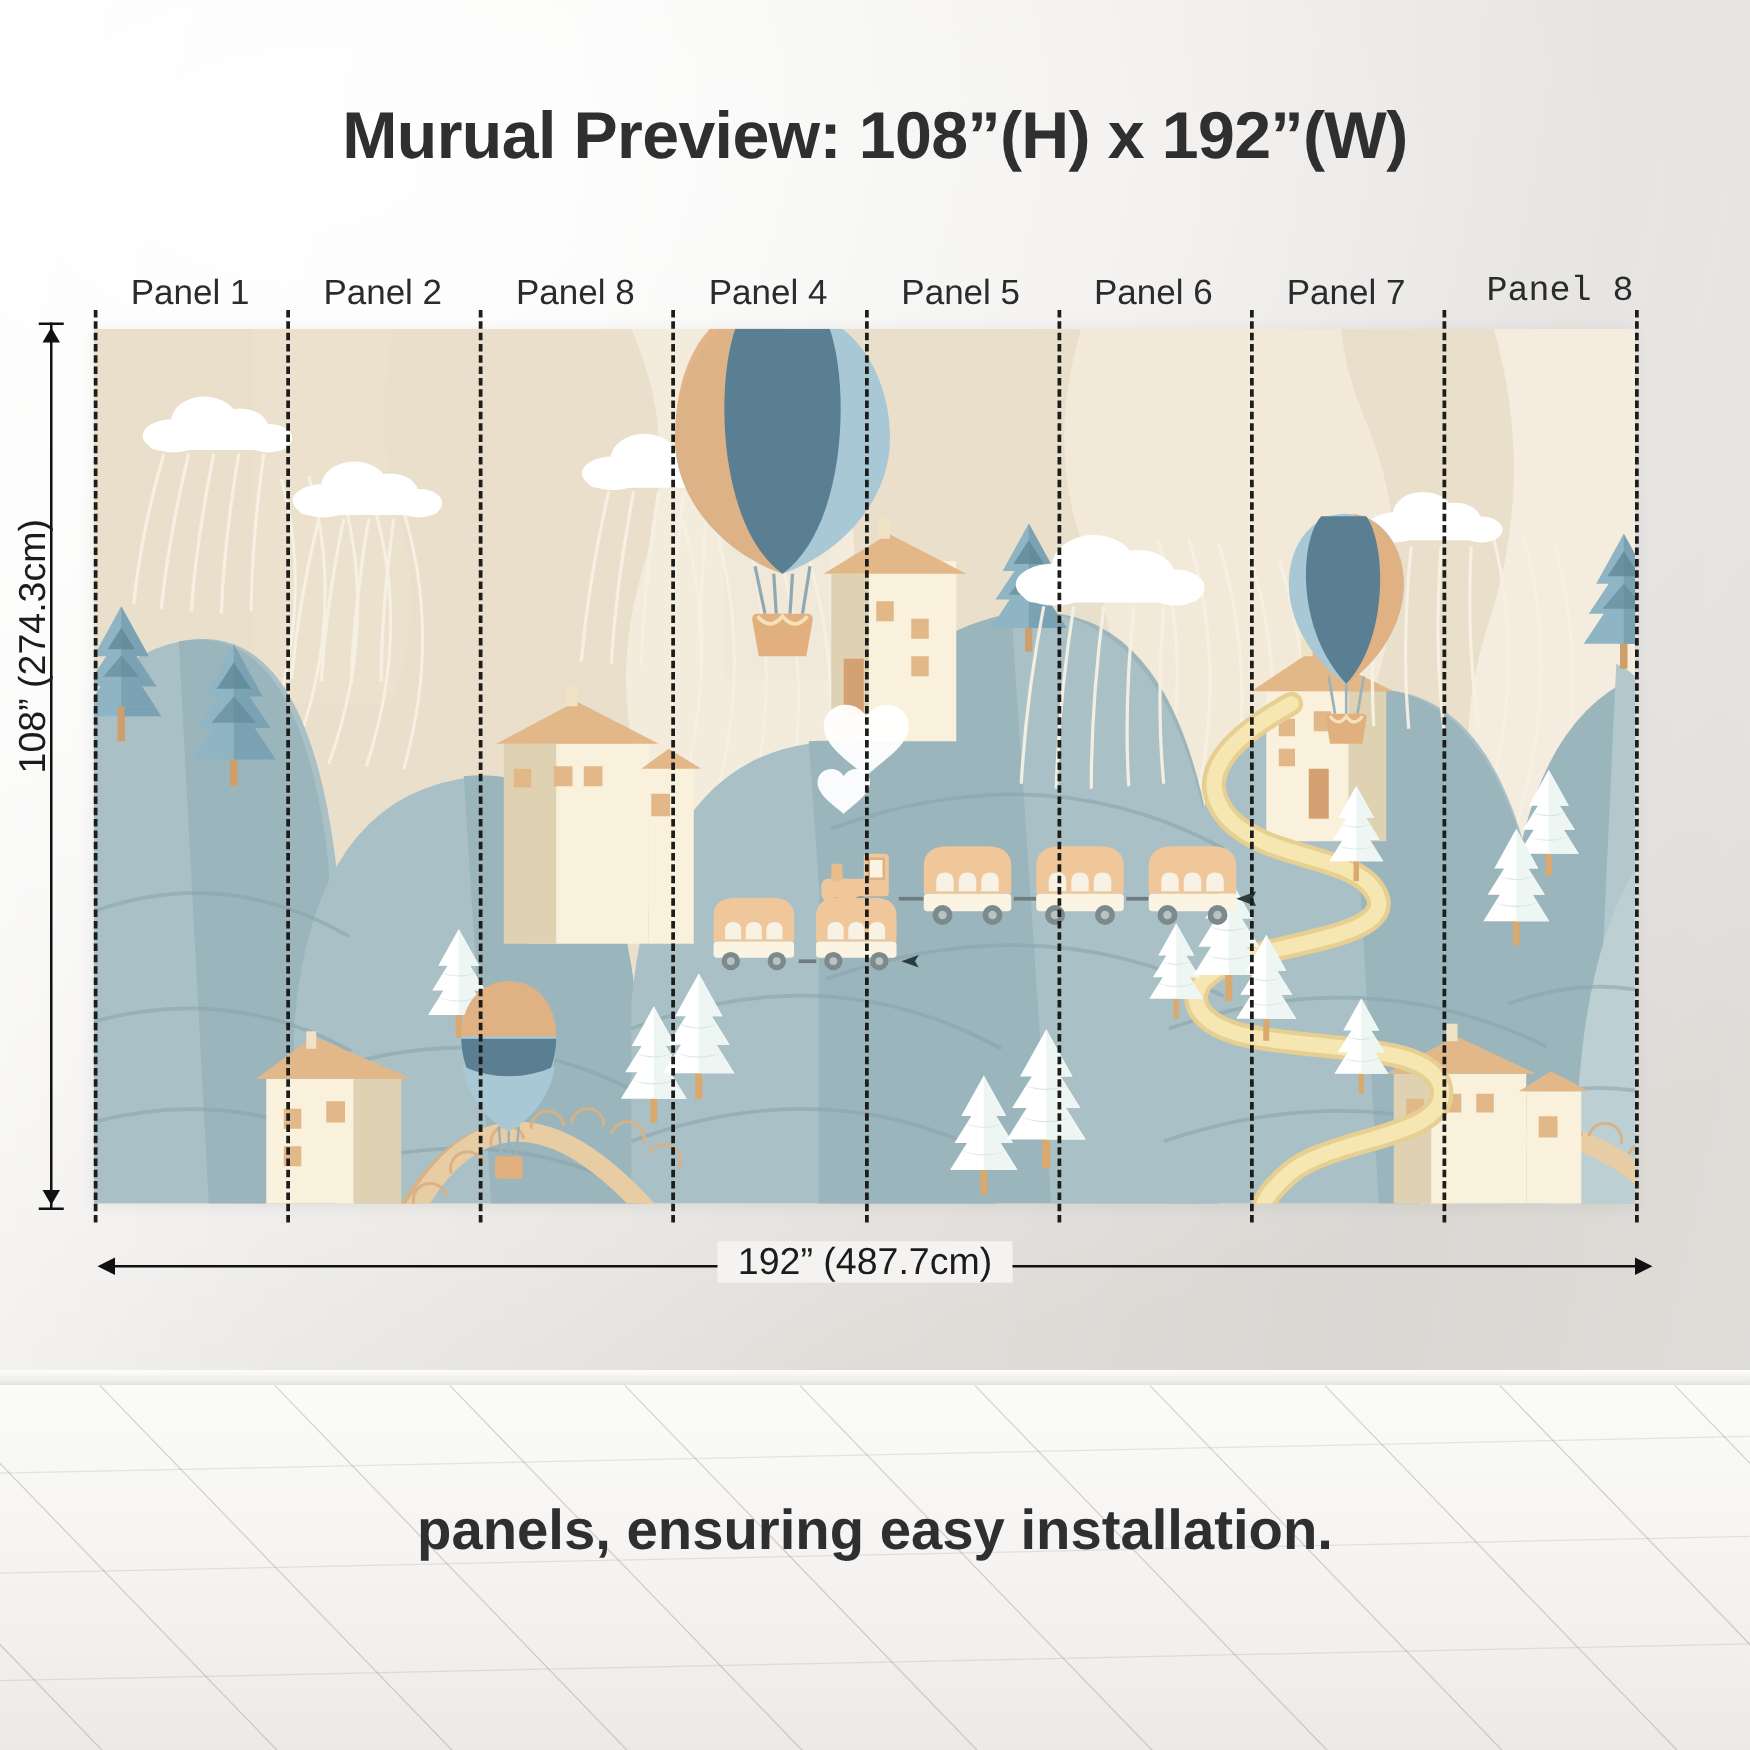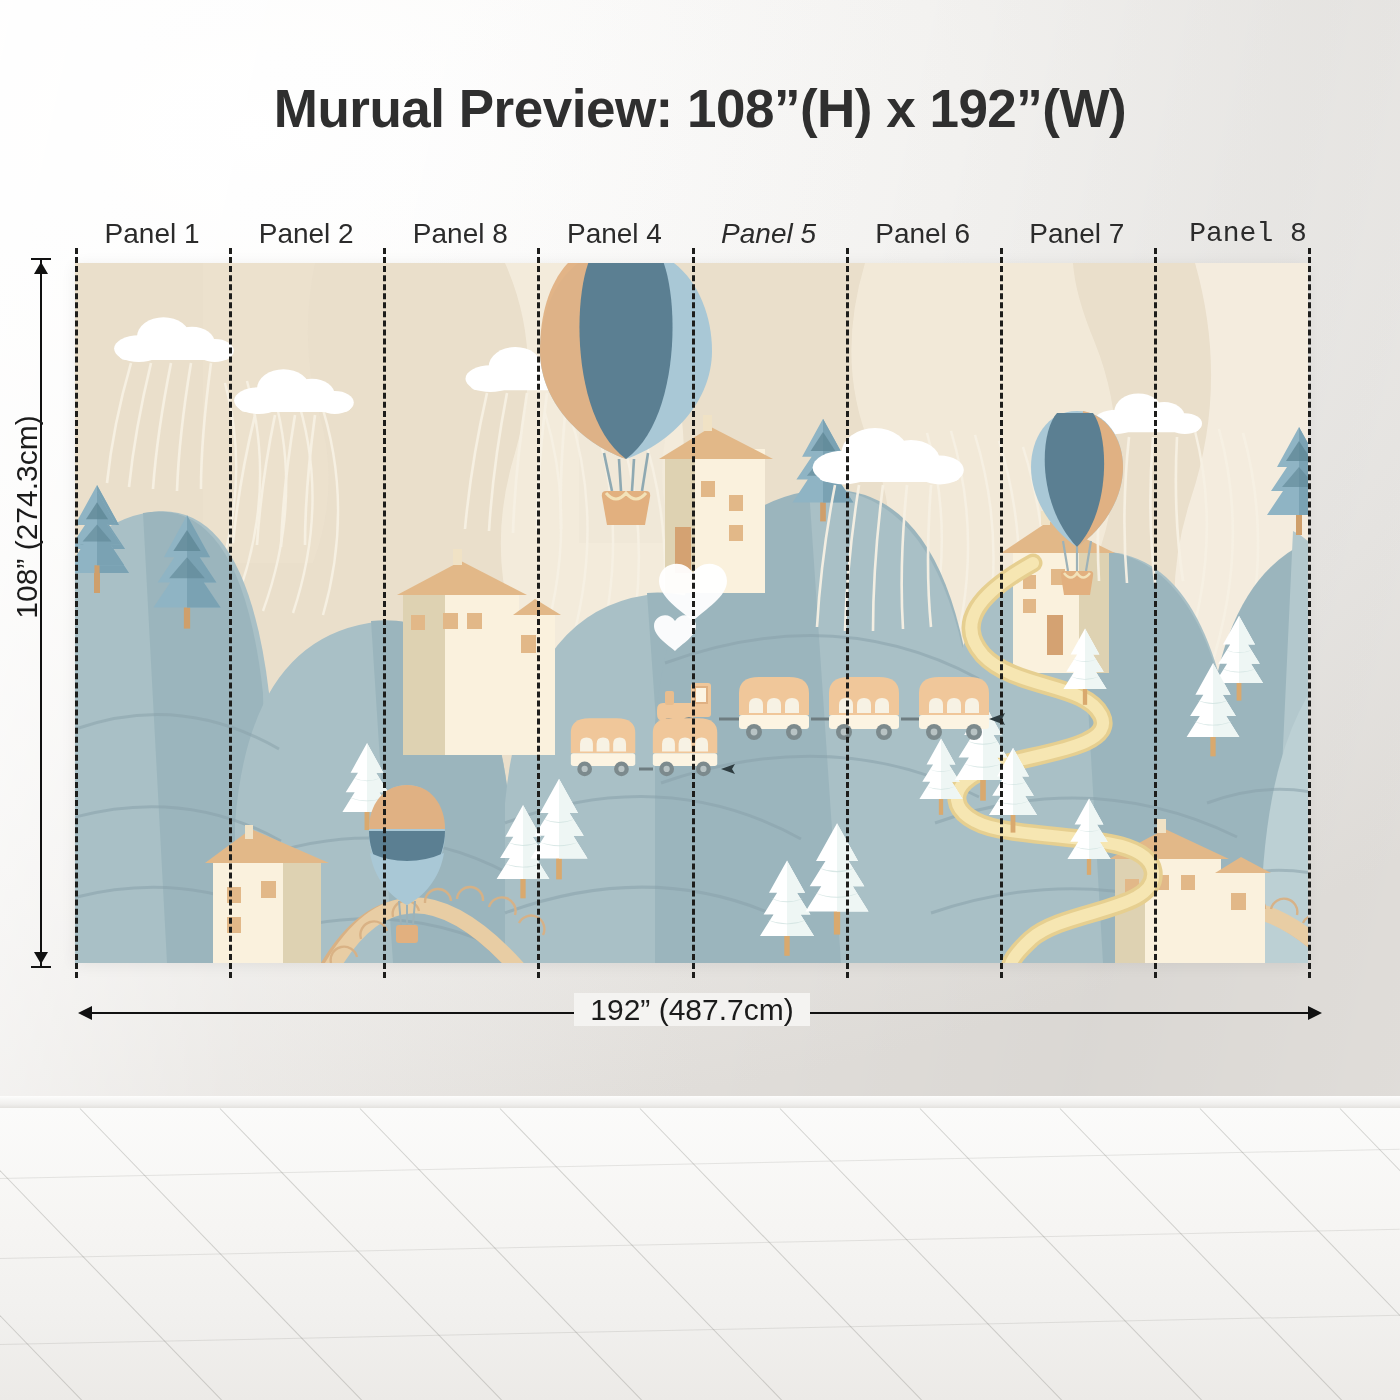--- a/index.html
+++ b/index.html
@@ -534,34 +534,35 @@
       <div class="guide" style="left: 537.375px;"></div>
       <div class="guide" style="left: 691.5px;"></div>
       <div class="guide" style="left: 845.625px;"></div>
       <div class="guide" style="left: 999.75px;"></div>
       <div class="guide" style="left: 1153.88px;"></div>
       <div class="guide" style="left: 1308px;"></div>
       <div class="panel-label" style="left: 75.0625px;">Panel 1</div>
       <div class="panel-label" style="left: 229.188px;">Panel 2</div>
       <div class="panel-label" style="left: 383.312px;">Panel 8</div>
       <div class="panel-label" style="left: 537.438px;">Panel 4</div>
-      <div class="panel-label" style="left: 691.562px; font-style: italic;">Panel 5</div>
+      <div class="panel-label" style="left: 691.562px;">Panel 5</div>
       <div class="panel-label" style="left: 845.688px;">Panel 6</div>
       <div class="panel-label" style="left: 999.812px;">Panel 7</div>
       <div class="panel-label" style="left: 1171px; font-family: Liberation Mono, monospace;">Panel 8</div>
     </div>
 
   <div class="vdim"></div>
   <div class="vcap" style="top:258px"></div>
   <div class="vcap" style="top:966px"></div>
   <div class="varrow" style="top:262px;border-bottom:12px solid #111;"></div>
   <div class="varrow" style="top:952px;border-top:12px solid #111;"></div>
   <div class="vlabel">108” (274.3cm)</div>
 
   <div class="hdim"></div>
   <div class="harrow" style="left:78px;border-right:14px solid #111;"></div>
   <div class="harrow" style="left:1308px;border-left:14px solid #111;"></div>
   <div class="hlabel"><span>192” (487.7cm)</span></div>
 
   <div class="caption">
+    <div>panels, ensuring easy installation.</div>
   </div>
 
 </div>
 
 </body></html>

